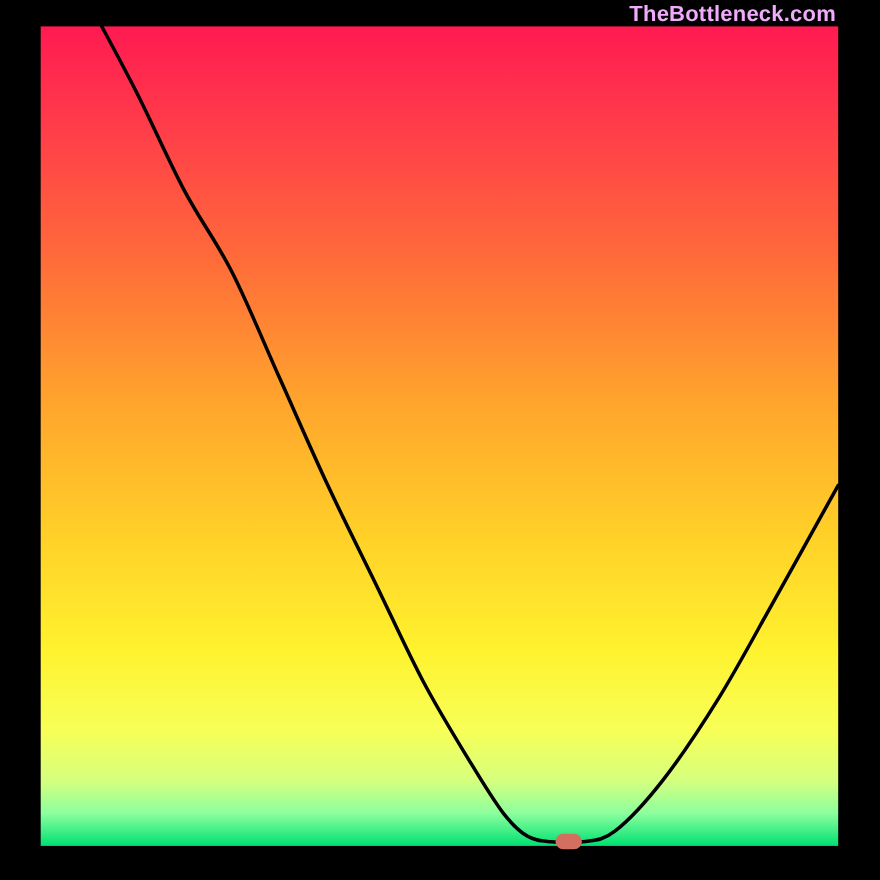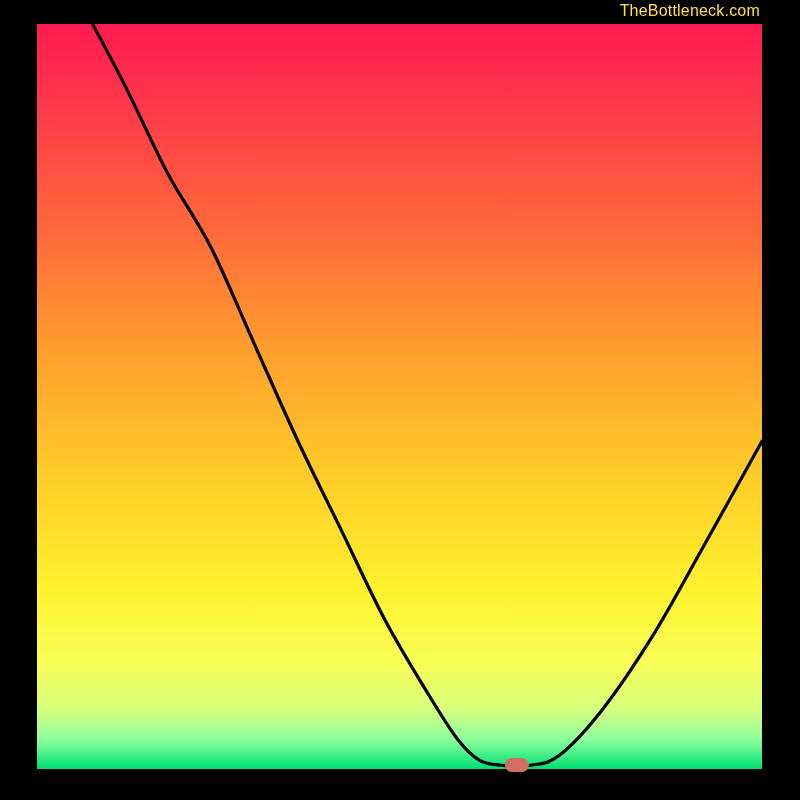--- a/index.html
+++ b/index.html
@@ -51,23 +51,23 @@
     height: 14px;
     border-radius: 7px;
     background: #d26f60;
     transform: translate(-50%, -50%);
   }
   .watermark {
     position: absolute;
     top: 2px;
     right: 40px;
     font-family: Arial, Helvetica, sans-serif;
-    font-size: 16px;
-    font-weight: 400;
-    color: #fde047;
+    font-size: 20px;
+    font-weight: 700;
+    color: #f0abfc;
     letter-spacing: 0.2px;
   }
 </style>
 </head>
 <body>
 
 <div class="chart-wrap">
 
   <div class="watermark">TheBottleneck.com</div>
 

